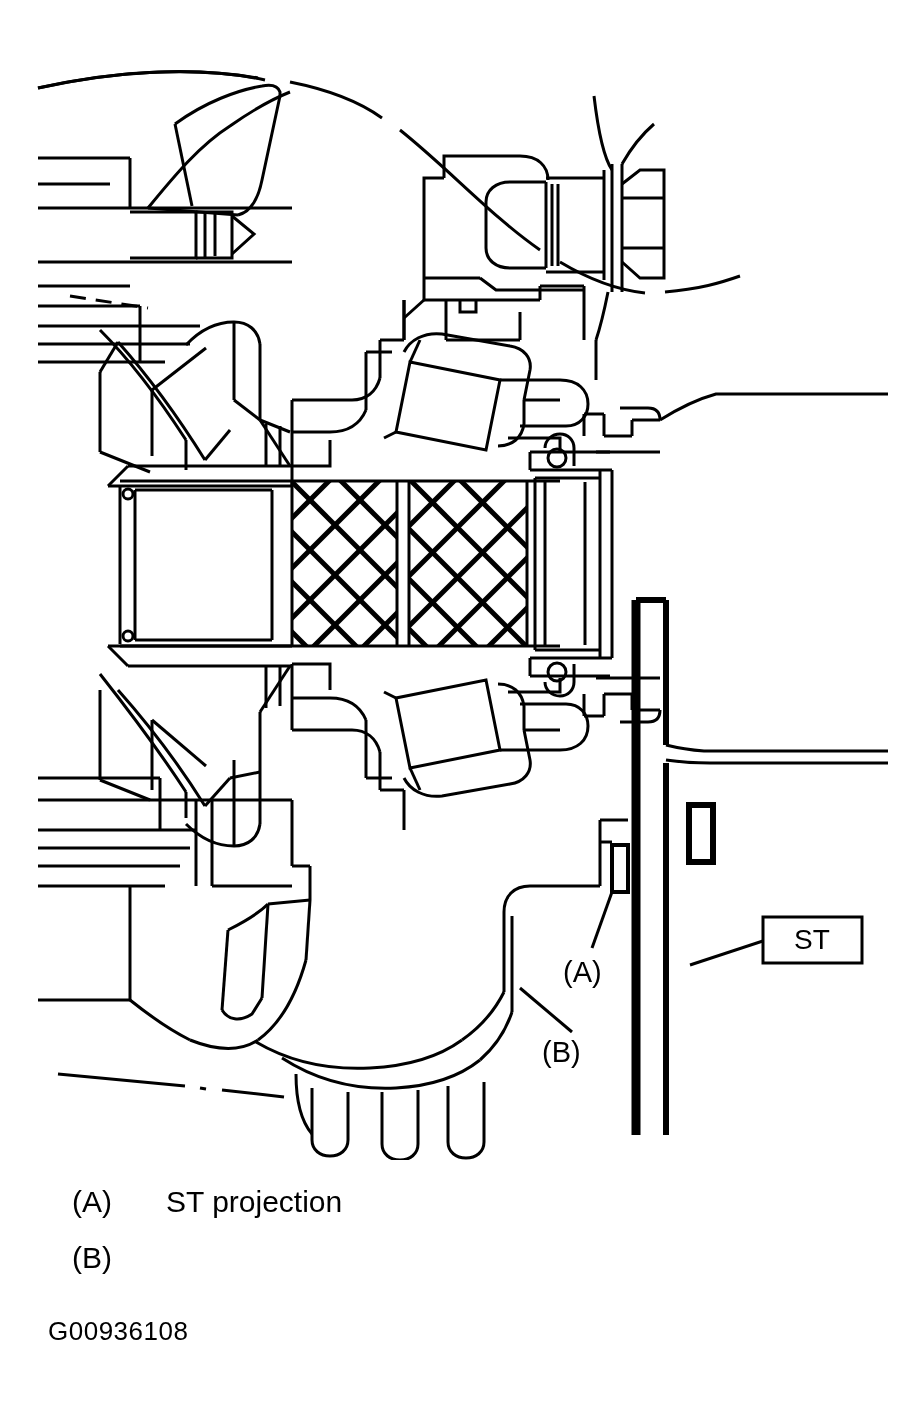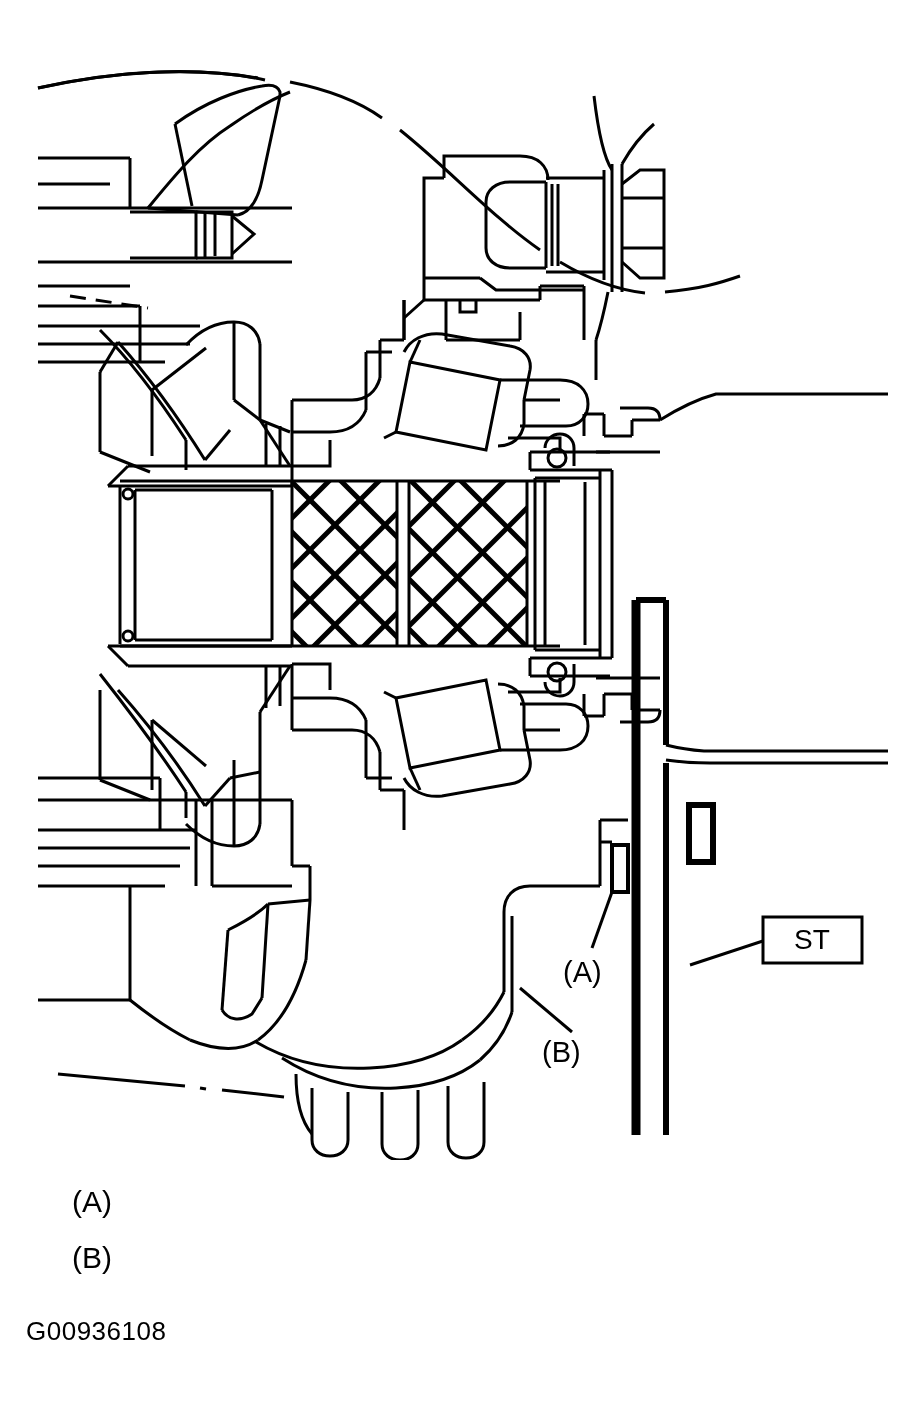--- a/index.html
+++ b/index.html
@@ -33,21 +33,21 @@
     box-sizing:border-box;
     white-space:nowrap;
   }
   .legend-text{
     font-size:30px;
     line-height:34px;
     padding-left:74px;
     white-space:nowrap;
   }
   #figure-id{
-    position:absolute;left:26px;top:1316px;
+    position:absolute;left:48px;top:1316px;
     font-size:26px;letter-spacing:0.5px;
     font-family:"Liberation Sans", sans-serif;
     text-align:center;
   }
   .st-label-text{
     font-size:28px;
     font-family:"Liberation Sans", sans-serif;
   }
   .callout-text{
     font-size:29px;
@@ -440,20 +440,21 @@
 
       <text class="callout-text" x="563" y="982" fill="#000">(A)</text>
 
       <text class="callout-text" x="542" y="1062" fill="#000">(B)</text>
     </svg>
   </div>
 
   <div id="legend">
     <div class="legend-row">
       <span class="legend-key">(A)</span>
+      <span class="legend-text">ST projection</span>
     </div>
     <div class="legend-row">
       <span class="legend-key">(B)</span>
     </div>
   </div>
 
   <div id="figure-id">G00936108</div>
 
 </div>
 

